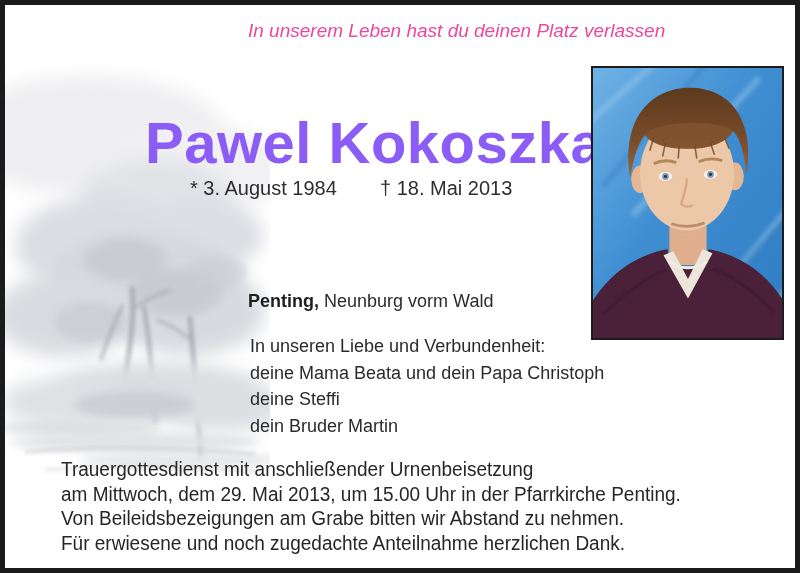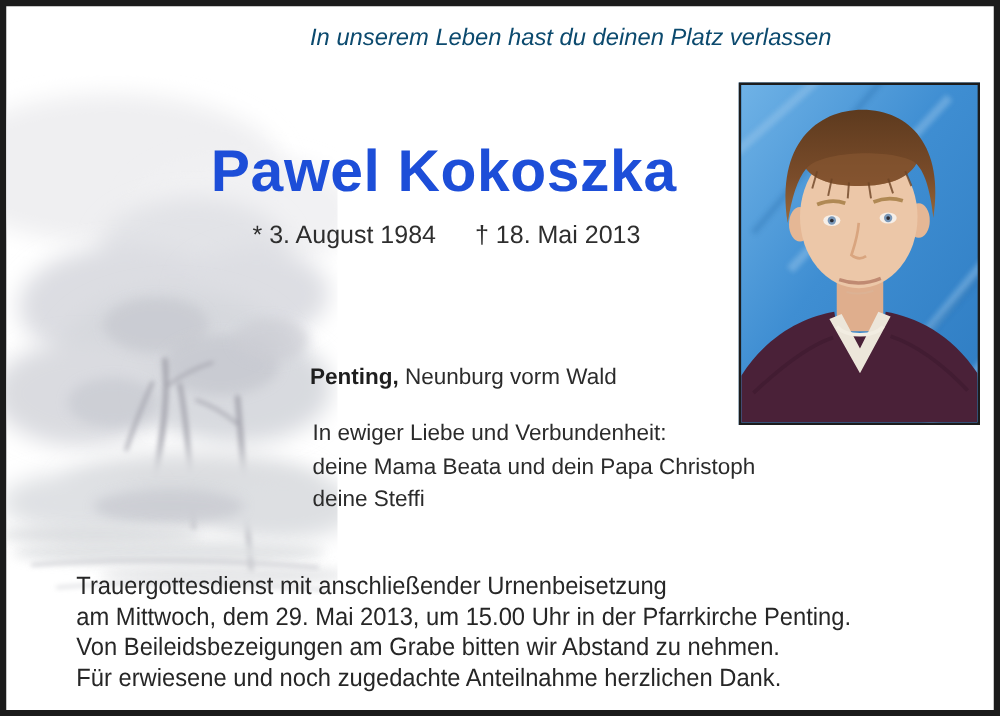--- a/index.html
+++ b/index.html
@@ -13,30 +13,30 @@
     font-family:"Liberation Sans", sans-serif;
     color:#2b2b2b;
   }
   .trees{
     position:absolute;left:0;top:55px;width:265px;height:420px;
     pointer-events:none;
   }
   .epigraph{
     position:absolute;left:243px;top:12px;
     font-style:italic;font-size:19px;line-height:27px;
-    color:#0c4a6e;white-space:nowrap;z-index:3;
+    color:#ec4899;white-space:nowrap;z-index:3;
   }
   .name{
     position:absolute;left:140px;top:104px;width:420px;
     text-align:center;
-    font-size:47px;font-weight:bold;letter-spacing:.5px;
-    color:#1d4ed8;white-space:nowrap;z-index:3;
+    font-size:58px;font-weight:bold;letter-spacing:.5px;
+    color:#8b5cf6;white-space:nowrap;z-index:3;
   }
   .dates{position:absolute;top:172px;left:0;width:800px;height:26px;font-size:20px;color:#2e2e2e;z-index:3;}
-  .birth{position:absolute;left:185px;white-space:nowrap;margin-left:12px;}
+  .birth{position:absolute;left:185px;white-space:nowrap;}
   .death{position:absolute;left:375px;white-space:nowrap;}
   .place{
     position:absolute;left:243px;top:286px;font-size:18px;z-index:3;white-space:nowrap;
   }
   .place b{font-weight:bold;color:#1e1e1e;}
   .family{
     position:absolute;left:245px;top:328px;font-size:18px;line-height:26.5px;z-index:3;
   }
   .family div{white-space:nowrap;}
   .service{
@@ -194,23 +194,24 @@
       <path d="M185,248 C160,222 140,210 122,204" stroke="#3a182c" stroke-width="3" opacity=".5" fill="none"></path>
     </svg>
   </div>
 
   <div class="place">
     <b>Penting,</b>
     <span>Neunburg vorm Wald</span>
   </div>
 
   <div class="family">
-    <div>In ewiger Liebe und Verbundenheit:</div>
+    <div>In unseren Liebe und Verbundenheit:</div>
     <div>deine Mama Beata und dein Papa Christoph</div>
     <div>deine Steffi</div>
+    <div>dein Bruder Martin</div>
   </div>
 
   <div class="service">
     <div>Trauergottesdienst mit anschließender Urnenbeisetzung</div>
     <div>am Mittwoch, dem 29. Mai 2013, um 15.00 Uhr in der Pfarrkirche Penting.</div>
     <div>Von Beileidsbezeigungen am Grabe bitten wir Abstand zu nehmen.</div>
     <div>Für erwiesene und noch zugedachte Anteilnahme herzlichen Dank.</div>
   </div>
 
 </div>

